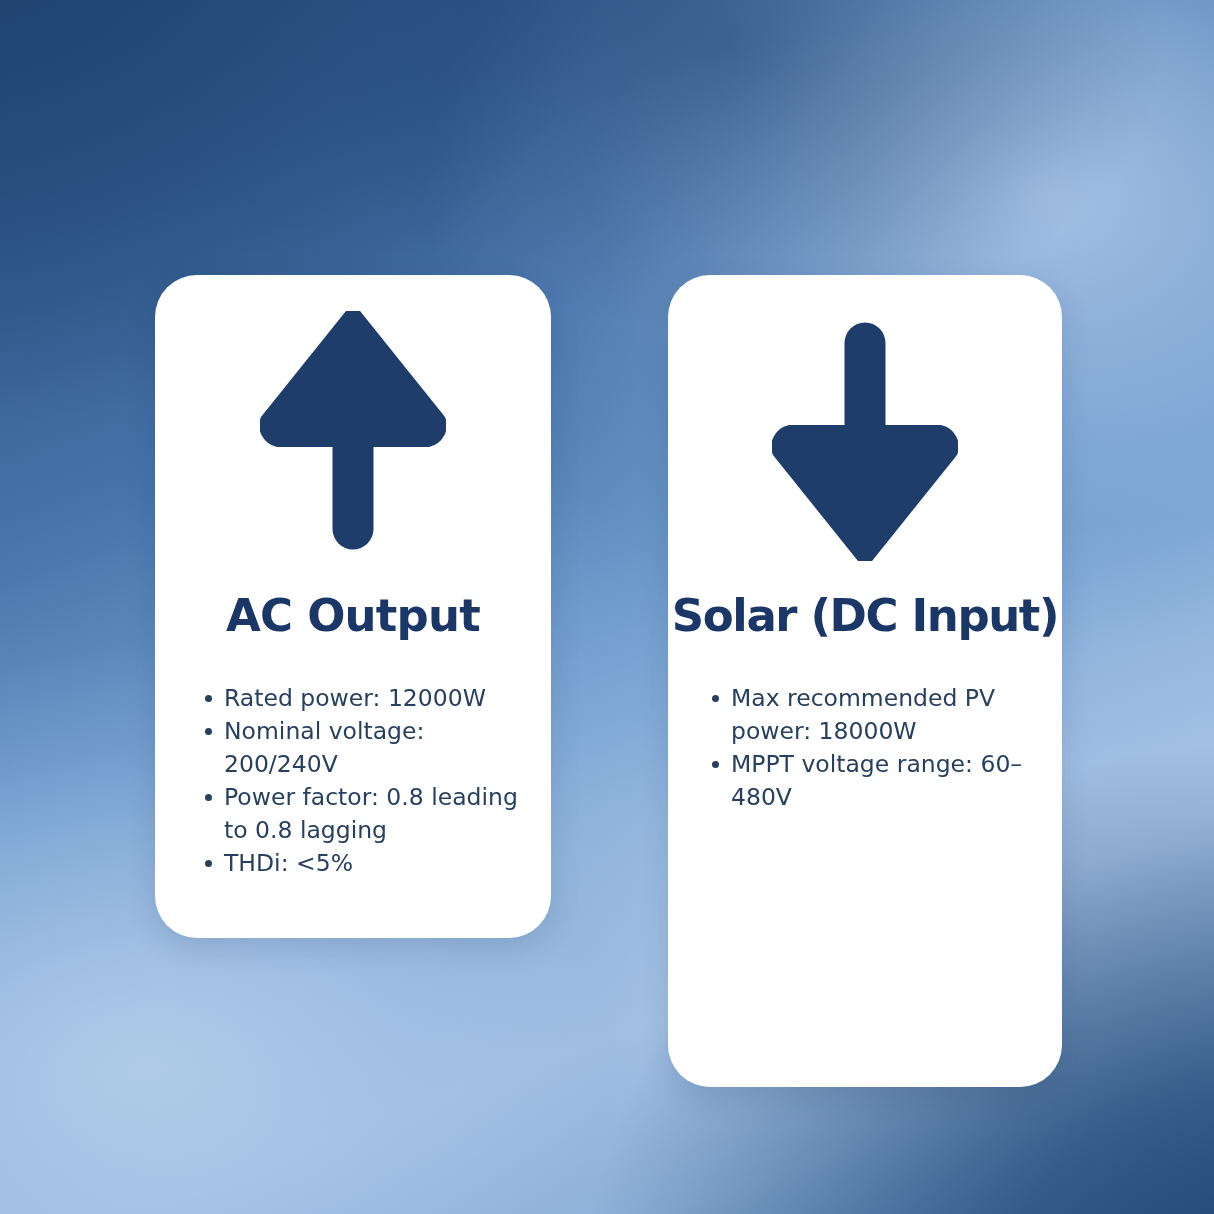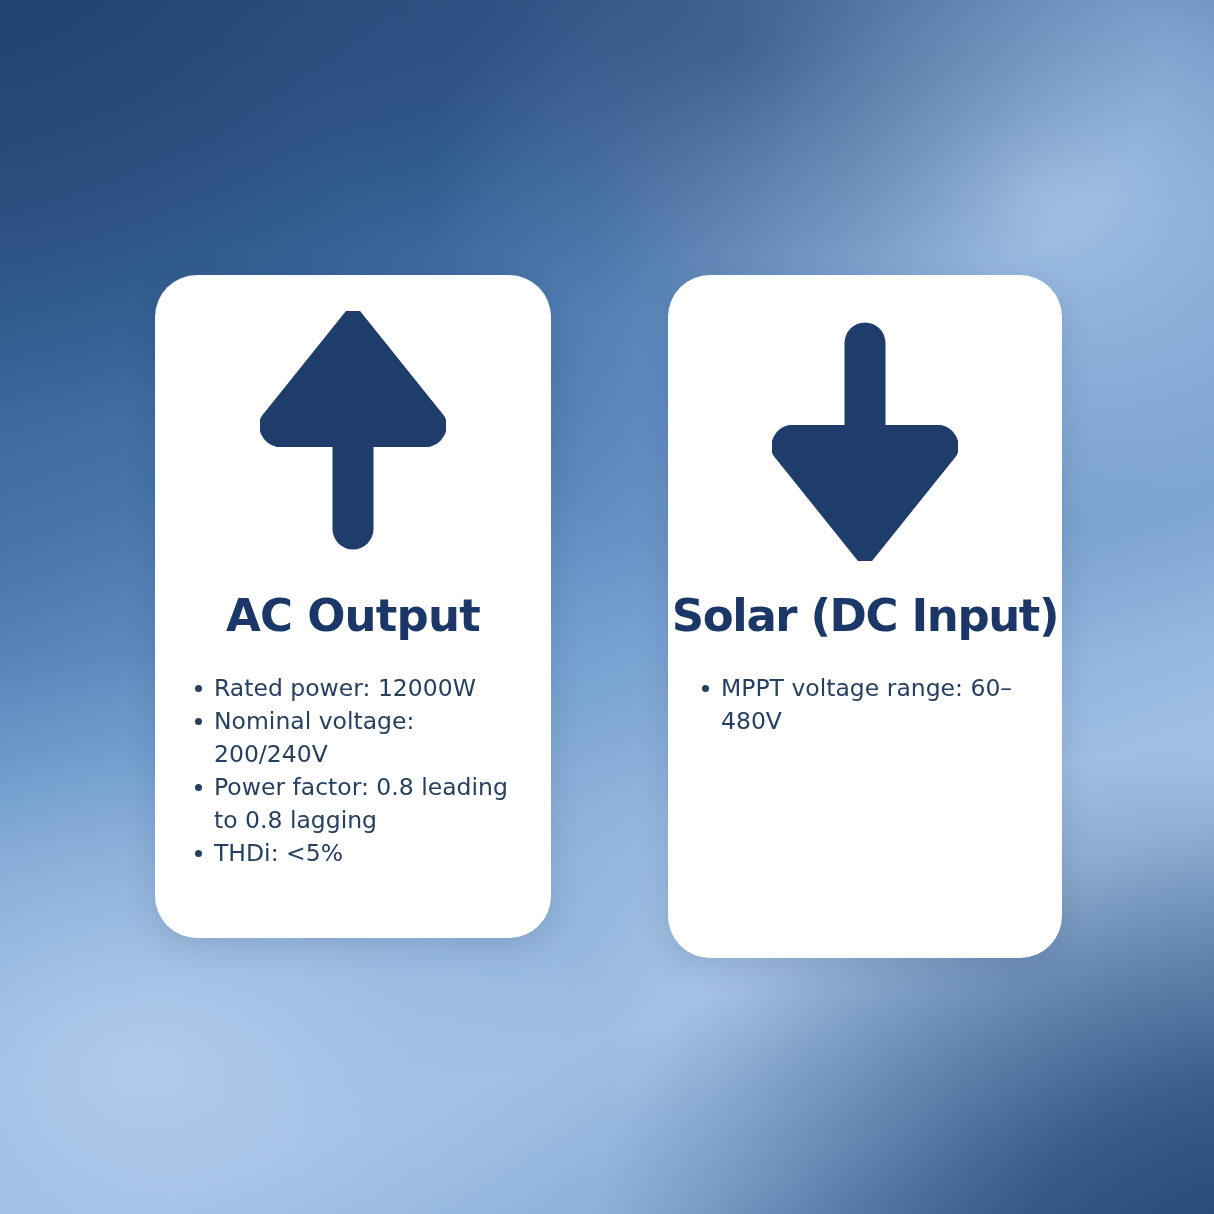--- a/index.html
+++ b/index.html
@@ -84,21 +84,21 @@
   #card-ac {
     left: 155px;
     top: 275px;
     width: 396px;
     height: 663px;
   }
   #card-solar {
     left: 668px;
     top: 275px;
     width: 394px;
-    height: 683px;
+    height: 812px;
   }
 
   .card-inner {
     position: absolute;
     inset: 0;
   }
 
   
   .icon-wrap {
     position: absolute;
@@ -132,21 +132,21 @@
   #heading-solar {
     top: 313px;
     font-size: 45px;
     line-height: 56px;
     letter-spacing: -1.4px;
   }
 
   
   .spec-list {
     position: absolute;
-    margin: 4px;
+    margin: 14px;
     padding: 0;
     list-style: none;
     color: #27405f;
     font-family: "DejaVu Sans", "Liberation Sans", sans-serif;
     font-size: 23.5px;
     line-height: 33px;
   }
   #list-ac {
     left: 28px;
     right: 18px;
@@ -242,20 +242,24 @@
                      Z" stroke="#1e3d6b" stroke-width="16" stroke-linejoin="round"></path>
           </g>
         </svg>
       </div>
 
       <div class="card-heading" id="heading-solar">Solar (DC Input)</div>
 
       <ul class="spec-list" id="list-solar">
         <li class="spec-item">
           <span class="bullet"></span>
+          <span class="spec-text">Max recommended PV power: 18000W</span>
+        </li>
+        <li class="spec-item">
+          <span class="bullet"></span>
           <span class="spec-text">MPPT voltage range: 60–480V</span>
         </li>
       </ul>
 
     </div>
   </div>
 
 </div>
 
 </body></html>

